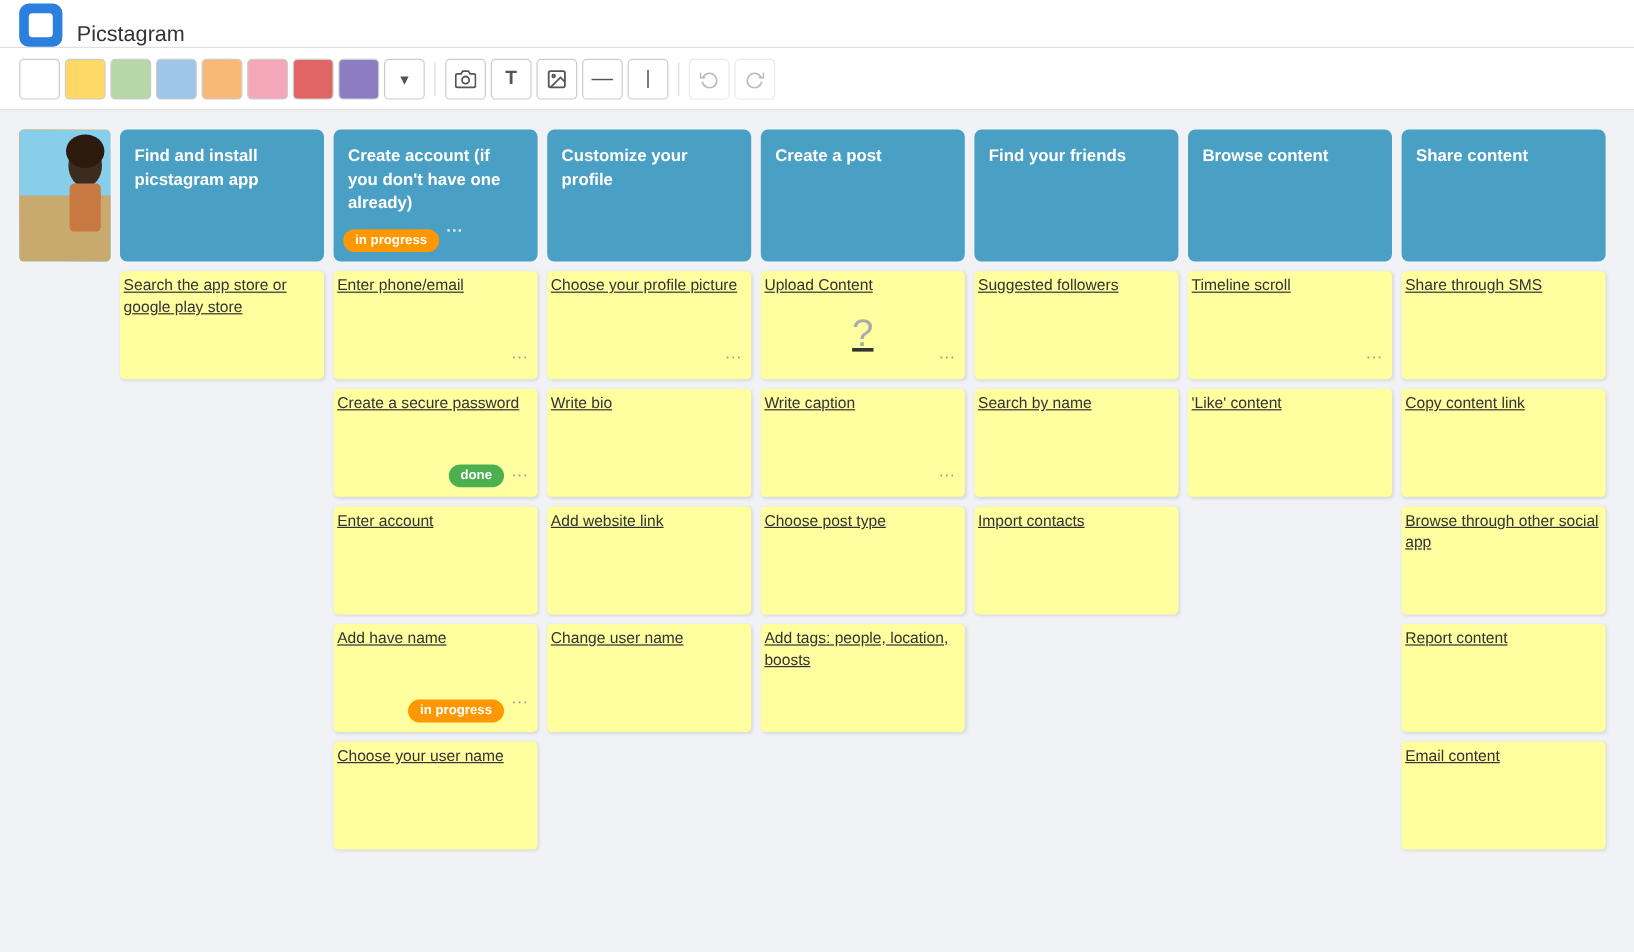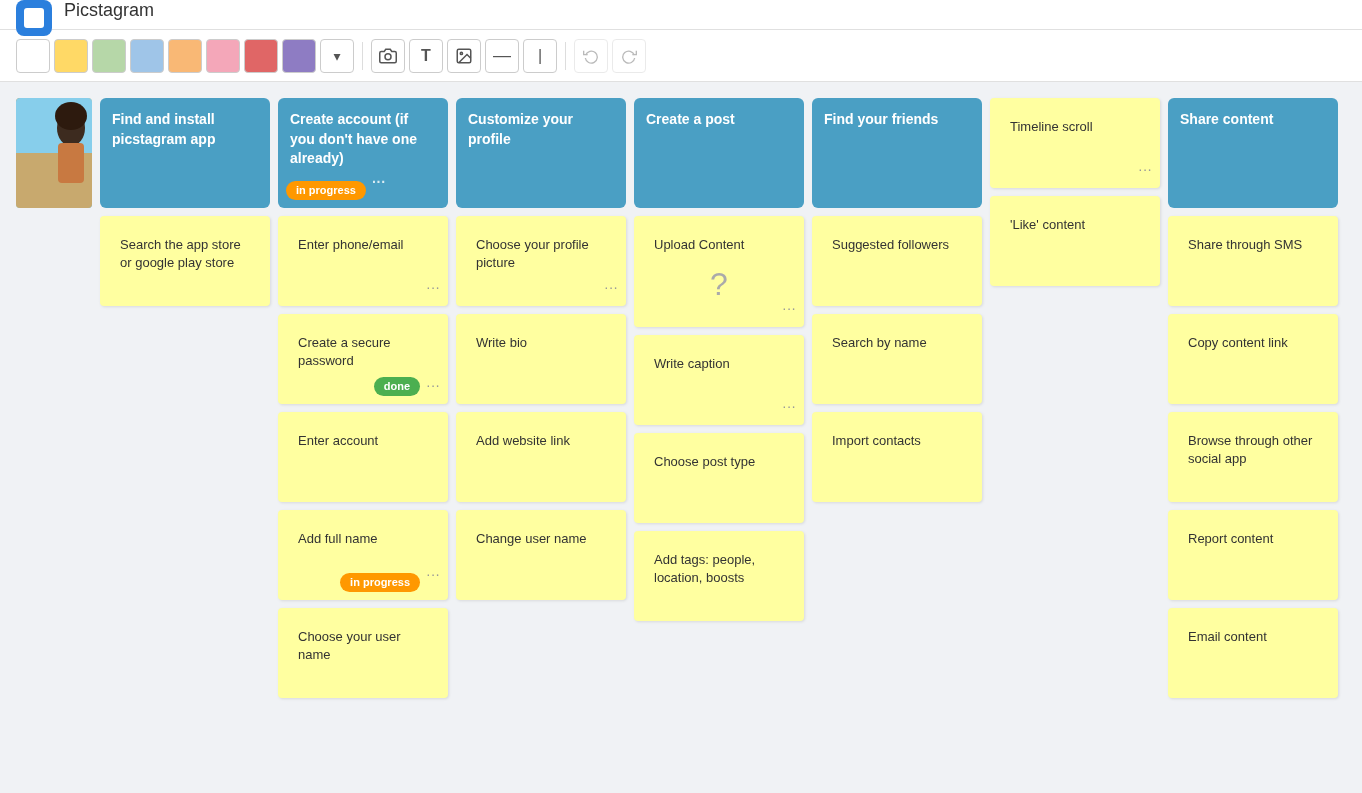--- a/index.html
+++ b/index.html
@@ -6,23 +6,23 @@
     body {
       font-family: -apple-system, BlinkMacSystemFont, 'Segoe UI', sans-serif;
       background: #f0f2f5;
       min-height: 793px;
       overflow-x: auto;
     }
 
     
     .header {
       background: white;
-      height: 30px;
-      display: flex;
-      align-items: flex-start;
+      height: 40px;
+      display: flex;
+      align-items: flex-end;
       padding: 0 16px;
       gap: 12px;
       border-bottom: 1px solid #e0e0e0;
     }
     .app-logo {
       width: 36px;
       height: 36px;
       background: #2b7fdd;
       border-radius: 8px;
       display: flex;
@@ -110,28 +110,29 @@
       font-weight: 600;
       line-height: 1.4;
       cursor: pointer;
       position: relative;
     }
 
     
     .card-sticky {
       background: #ffffa0;
       border-radius: 4px;
-      padding: 20px;
+      padding: 3px;
       min-height: 90px;
       font-size: 13px;
       color: #333;
       line-height: 1.4;
       cursor: pointer;
       position: relative;
       box-shadow: 1px 1px 3px rgba(0,0,0,0.1);
+      text-decoration: underline;
     }
 
     .card-sticky .card-actions {
       position: absolute;
       bottom: 8px;
       right: 8px;
       display: flex;
       align-items: center;
       gap: 6px;
     }
@@ -288,21 +289,21 @@
         <span>Create a secure password</span>
         <div class="card-actions">
           <span class="badge badge-done">done</span>
           <span class="dots-menu">···</span>
         </div>
       </div>
       <div class="card-sticky">
         <span>Enter account</span>
       </div>
       <div class="card-sticky">
-        <span>Add full name</span>
+        <span>Add have name</span>
         <div class="card-actions">
           <span class="badge badge-inprogress">in progress</span>
           <span class="dots-menu">···</span>
         </div>
       </div>
       <div class="card-sticky">
         <span>Choose your user name</span>
       </div>
     </div>
 
@@ -361,20 +362,23 @@
       </div>
       <div class="card-sticky">
         <span>Search by name</span>
       </div>
       <div class="card-sticky">
         <span>Import contacts</span>
       </div>
     </div>
 
     <div class="column">
+      <div class="card-header">
+        <span>Browse content</span>
+      </div>
       <div class="card-sticky">
         <span>Timeline scroll</span>
         <div class="card-actions">
           <span class="dots-menu">···</span>
         </div>
       </div>
       <div class="card-sticky">
         <span>'Like' content</span>
       </div>
     </div>

